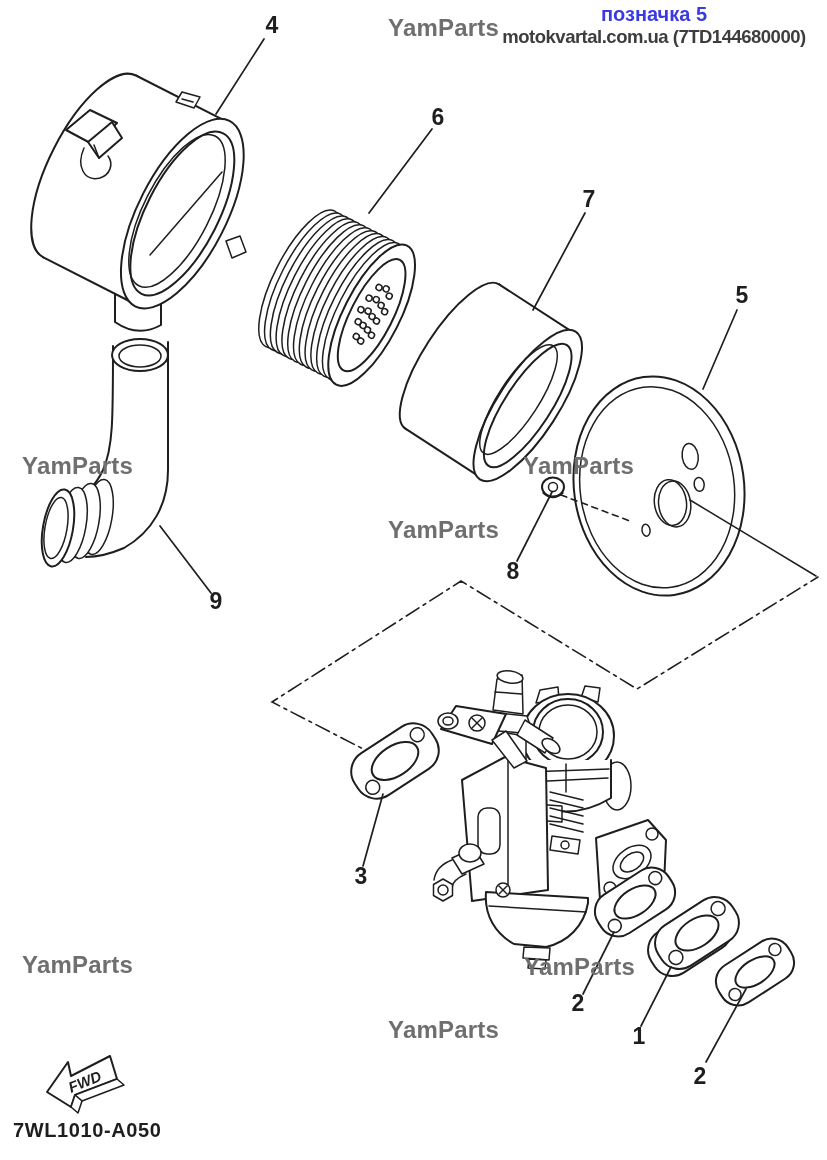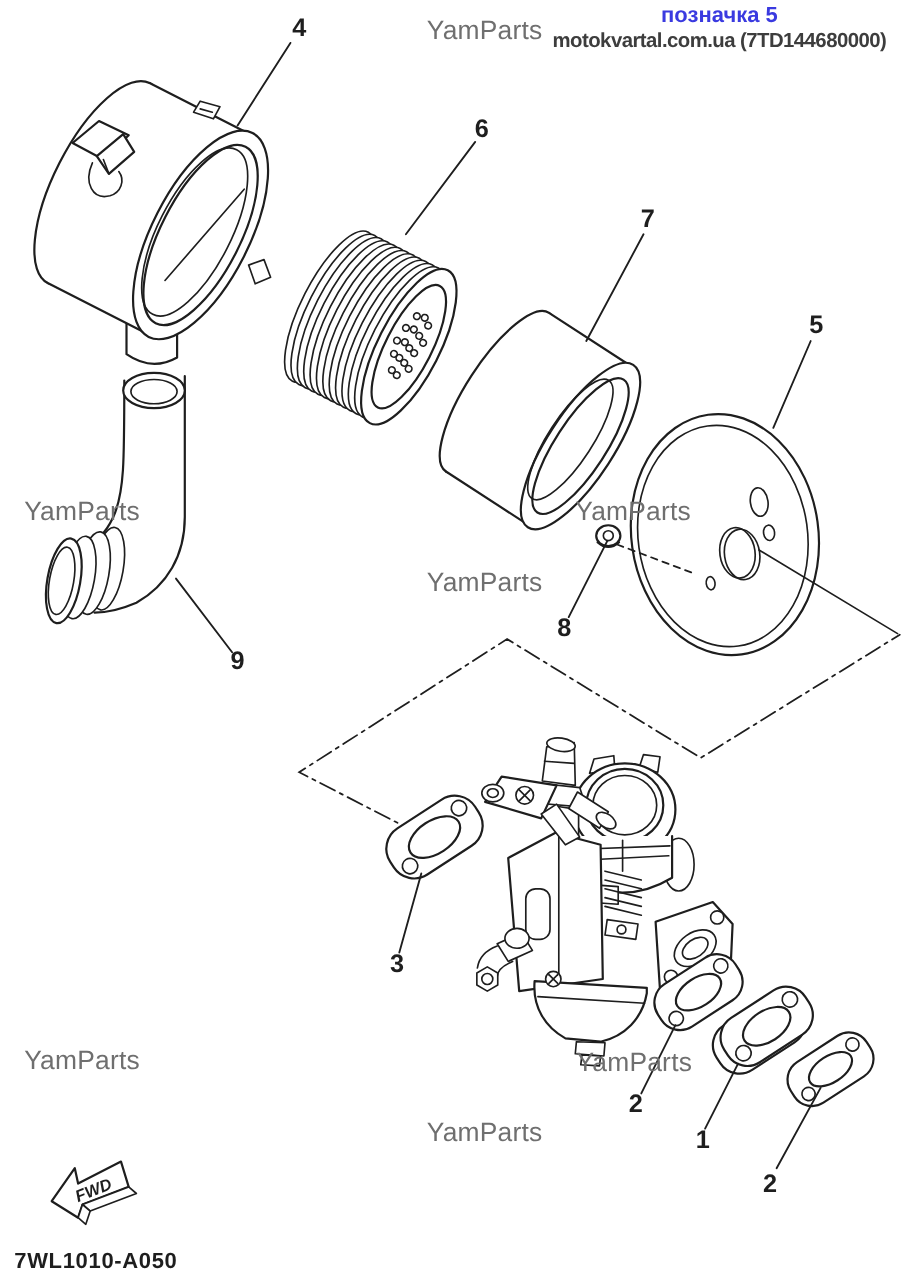--- a/index.html
+++ b/index.html
@@ -2,33 +2,33 @@
 <html><head>
 <meta charset="utf-8">
 <style>
   html,body{margin:0;padding:0;}
   body{
     width:827px;height:1160px;position:relative;overflow:hidden;
     background:#ffffff;font-family:"Liberation Sans",sans-serif;
   }
   #art{position:absolute;left:0;top:0;width:827px;height:1160px;}
   .watermark{
-    position:absolute;font-size:24px;font-weight:400;color:var(--wm,#6f6f6f);
+    position:absolute;font-size:24px;font-weight:700;color:var(--wm,#6f6f6f);
     letter-spacing:.2px;white-space:nowrap;pointer-events:none;
   }
   .callout{
     position:absolute;transform:translate(-50%,-50%);
     font-weight:bold;font-size:23px;color:var(--ink,#1e1e1e);cursor:pointer;
   }
   #hdr{position:absolute;left:474px;top:3px;width:360px;text-align:center;line-height:1.1;}
   .hdr-title{font-weight:bold;font-size:20px;color:var(--title-c,#3a3ae0);}
   .hdr-sub{font-weight:bold;font-size:18.5px;color:var(--sub-c,#3d3d3d);letter-spacing:-.5px;margin-top:2px;}
   #code{
     position:absolute;left:13px;top:1119px;font-weight:bold;font-size:20px;
-    letter-spacing:.6px;color:var(--ink,#1e1e1e);margin-top:17px;
+    letter-spacing:.6px;color:var(--ink,#1e1e1e);
   }
   
   .w2{fill:#fff;stroke:var(--ink,#1e1e1e);stroke-width:2;stroke-linejoin:round;stroke-linecap:round;}
   .w15{fill:#fff;stroke:var(--ink,#1e1e1e);stroke-width:1.5;stroke-linejoin:round;stroke-linecap:round;}
   .s2{fill:none;stroke:var(--ink,#1e1e1e);stroke-width:2;stroke-linejoin:round;stroke-linecap:round;}
   .s15{fill:none;stroke:var(--ink,#1e1e1e);stroke-width:1.5;stroke-linejoin:round;stroke-linecap:round;}
   .ld{fill:none;stroke:var(--ink,#1e1e1e);stroke-width:1.7;stroke-linecap:round;}
   .ph{fill:none;stroke:var(--ink,#1e1e1e);stroke-width:1.6;stroke-dasharray:15 5 3 5;stroke-linecap:round;}
   .dsh{fill:none;stroke:var(--ink,#1e1e1e);stroke-width:1.6;stroke-dasharray:6 5;stroke-linecap:round;}
 </style>

